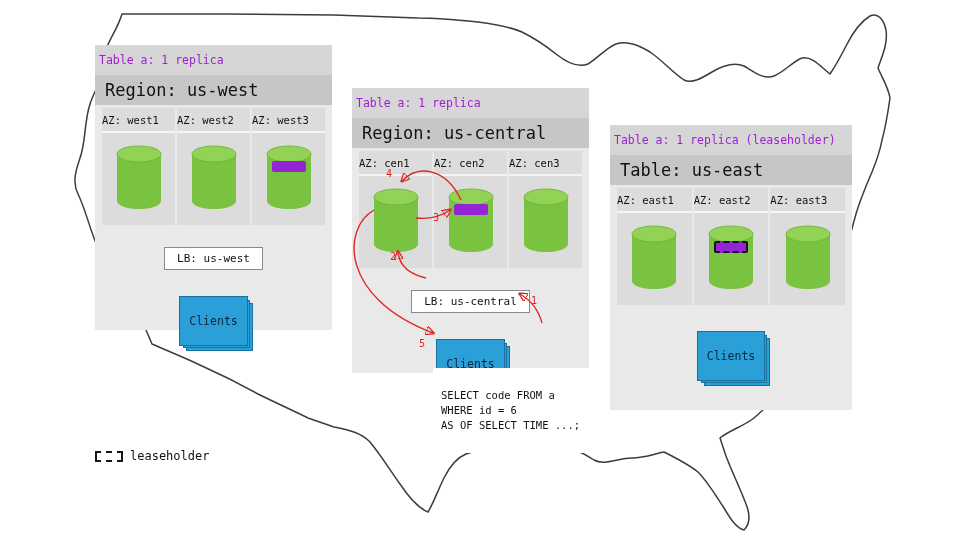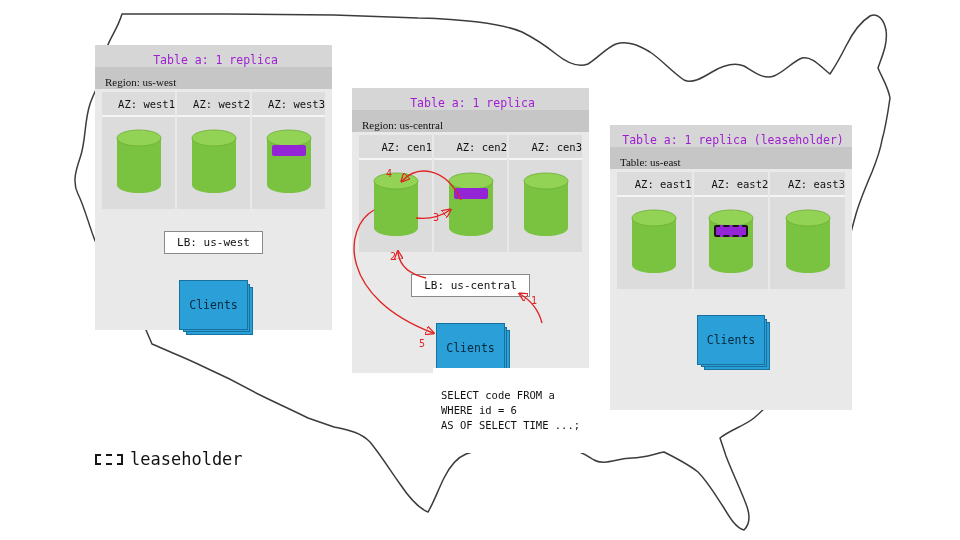--- a/index.html
+++ b/index.html
@@ -4,27 +4,27 @@
 <style>
   html,body{margin:0;padding:0;background:#fff;}
   .stage{position:relative;width:960px;height:540px;background:#fff;overflow:hidden;
          font-family:"DejaVu Sans Mono","Liberation Mono",monospace;color:#111;}
   .map-svg{position:absolute;left:0;top:0;z-index:0;}
   
   .panel{position:absolute;background:#e9e9e9;z-index:1;}
   .p-west{left:95px;top:45px;width:237px;height:285px;}
   .p-central{left:352px;top:88px;width:237px;height:285px;}
   .p-east{left:610px;top:125px;width:242px;height:285px;}
-  .panel-title{height:22px;line-height:30px;padding-left:4px;background:#d6d6d6;
-               color:#a01ed2;font-size:11.5px;white-space:nowrap;text-align:center;}
-  .region-bar{height:22px;line-height:30px;padding-left:10px;background:#c6c6c6;
-              color:#111;font-size:11px;font-family:Liberation Serif, serif;}
+  .panel-title{height:30px;line-height:30px;padding-left:4px;background:#d6d6d6;
+               color:#a01ed2;font-size:11.5px;white-space:nowrap;}
+  .region-bar{height:30px;line-height:30px;padding-left:10px;background:#c6c6c6;
+              color:#111;font-size:17px;}
   .az-row{display:flex;gap:2px;margin:3px 7px 0;}
   .az{flex:1;background:#dcdcdc;min-width:0;}
-  .az-label{text-align:right;font-size:10.5px;padding:6px 0 5px;border-bottom:2px solid #f5f5f5;
+  .az-label{text-align:left;font-size:10.5px;padding:6px 0 5px;border-bottom:2px solid #f5f5f5;
             white-space:nowrap;}
   .cyl{position:relative;display:flex;justify-content:center;padding:12px 0 14px;}
   .band{position:absolute;top:28px;left:50%;transform:translateX(-50%);
         width:34px;height:11px;background:#9325d6;border-radius:2px;}
   .band.leaseholder{width:30px;height:8px;border:2px dashed #161616;}
   .lb{width:max-content;margin:22px auto 0;background:#fff;border:1px solid #8a8a8a;
       font-size:11px;padding:4px 12px;white-space:nowrap;}
   .clients{position:relative;width:max-content;margin:26px auto 0;background:#2b9fd8;
            border:1px solid #17719f;font-size:11.5px;padding:17px 9px;color:#08293c;}
   .clients::before,.clients::after{content:"";position:absolute;background:#2b9fd8;border:1px solid #17719f;}
@@ -34,21 +34,21 @@
   .sql-box{position:absolute;left:433px;top:368px;width:160px;background:#fff;z-index:2;
            font-size:10.5px;line-height:15px;padding:20px 8px;}
   
   .arrows{position:absolute;left:0;top:0;z-index:3;pointer-events:none;}
   .arrows path{fill:none;stroke:#e02424;stroke-width:1.4;}
   .step{position:absolute;z-index:4;color:#e02424;font-size:10px;line-height:10px;}
   .s1{left:531px;top:296px;} .s2{left:390px;top:252px;} .s3{left:433px;top:213px;}
   .s4{left:386px;top:169px;} .s5{left:419px;top:339px;}
   
   .legend{position:absolute;left:95px;top:449px;display:flex;align-items:center;z-index:2;
-          font-size:17px;}
+          font-size:12px;}
   .legend-swatch{display:inline-block;width:24px;height:7px;background:#fff;
                  border:2px dashed #161616;margin-right:7px;}
 </style>
 </head>
 <body>
 
 <div class="stage">
 
   <svg class="map-svg" width="960" height="540" viewBox="0 0 960 540">
     <path d="M 122 14

